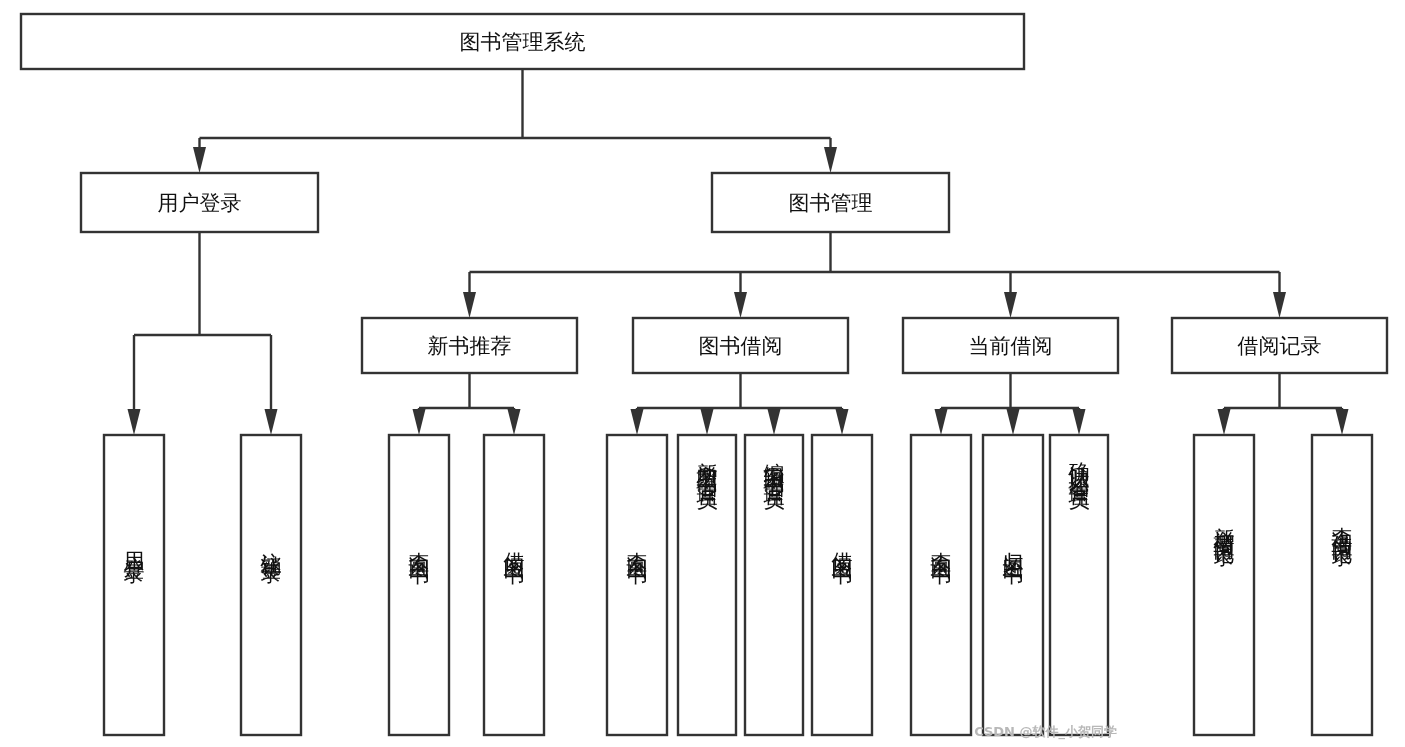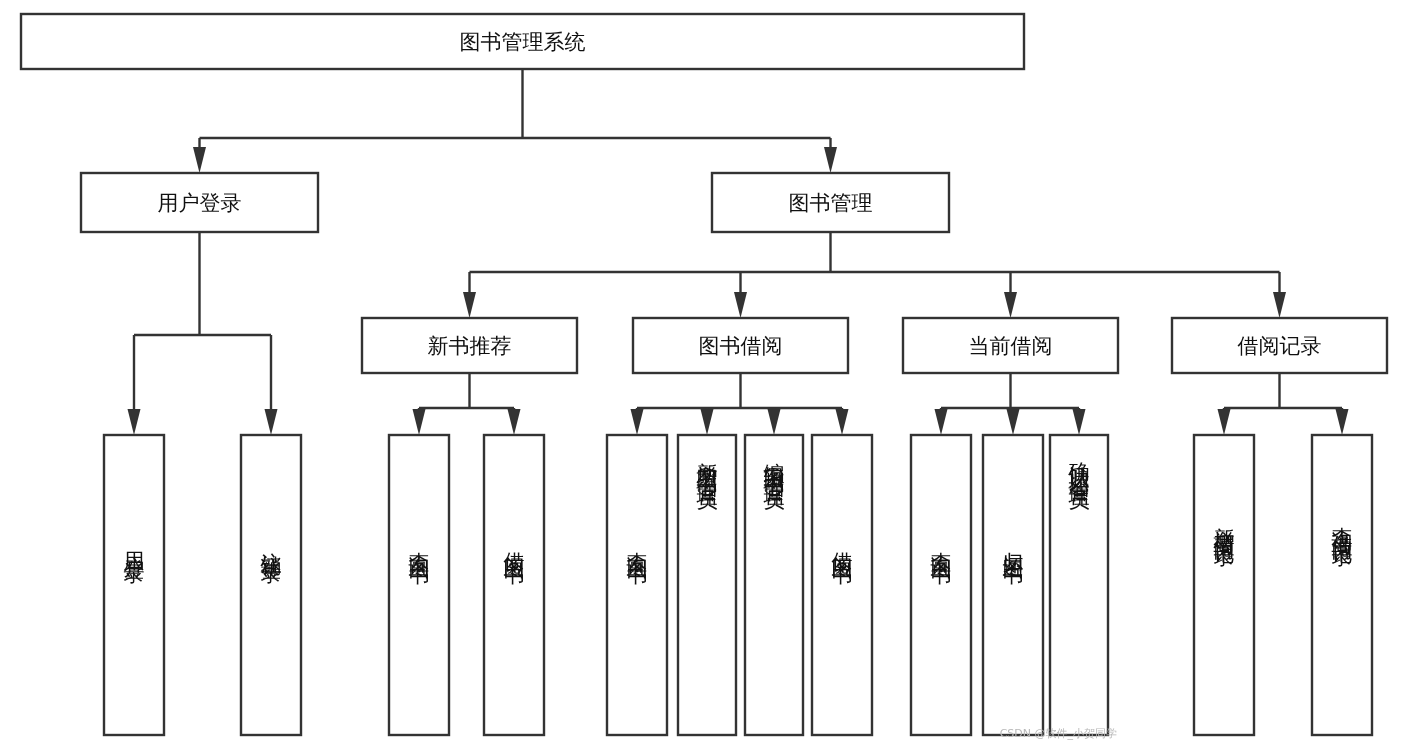--- a/index.html
+++ b/index.html
@@ -60,23 +60,24 @@
     color: #111111;
     letter-spacing: 4px;
     white-space: nowrap;
     pointer-events: none;
   }
   .watermark {
     position: absolute;
     right: 10px;
     bottom: 6px;
     font-family: "DejaVu Sans", "Liberation Sans", sans-serif;
-    font-size: 11px;
+    font-size: 13px;
     color: #b8b8b8;
     white-space: nowrap;
+    font-weight: bold;
   }
 </style>
 </head>
 <body>
 
 <div id="diagram-root">
   <svg id="flow-svg" viewBox="0 0 1405 747" xmlns="http://www.w3.org/2000/svg">
     <g id="edges-layer">
         <g>
           <path d="M 522.5 69 L 522.5 138" class="edge-line"></path>

